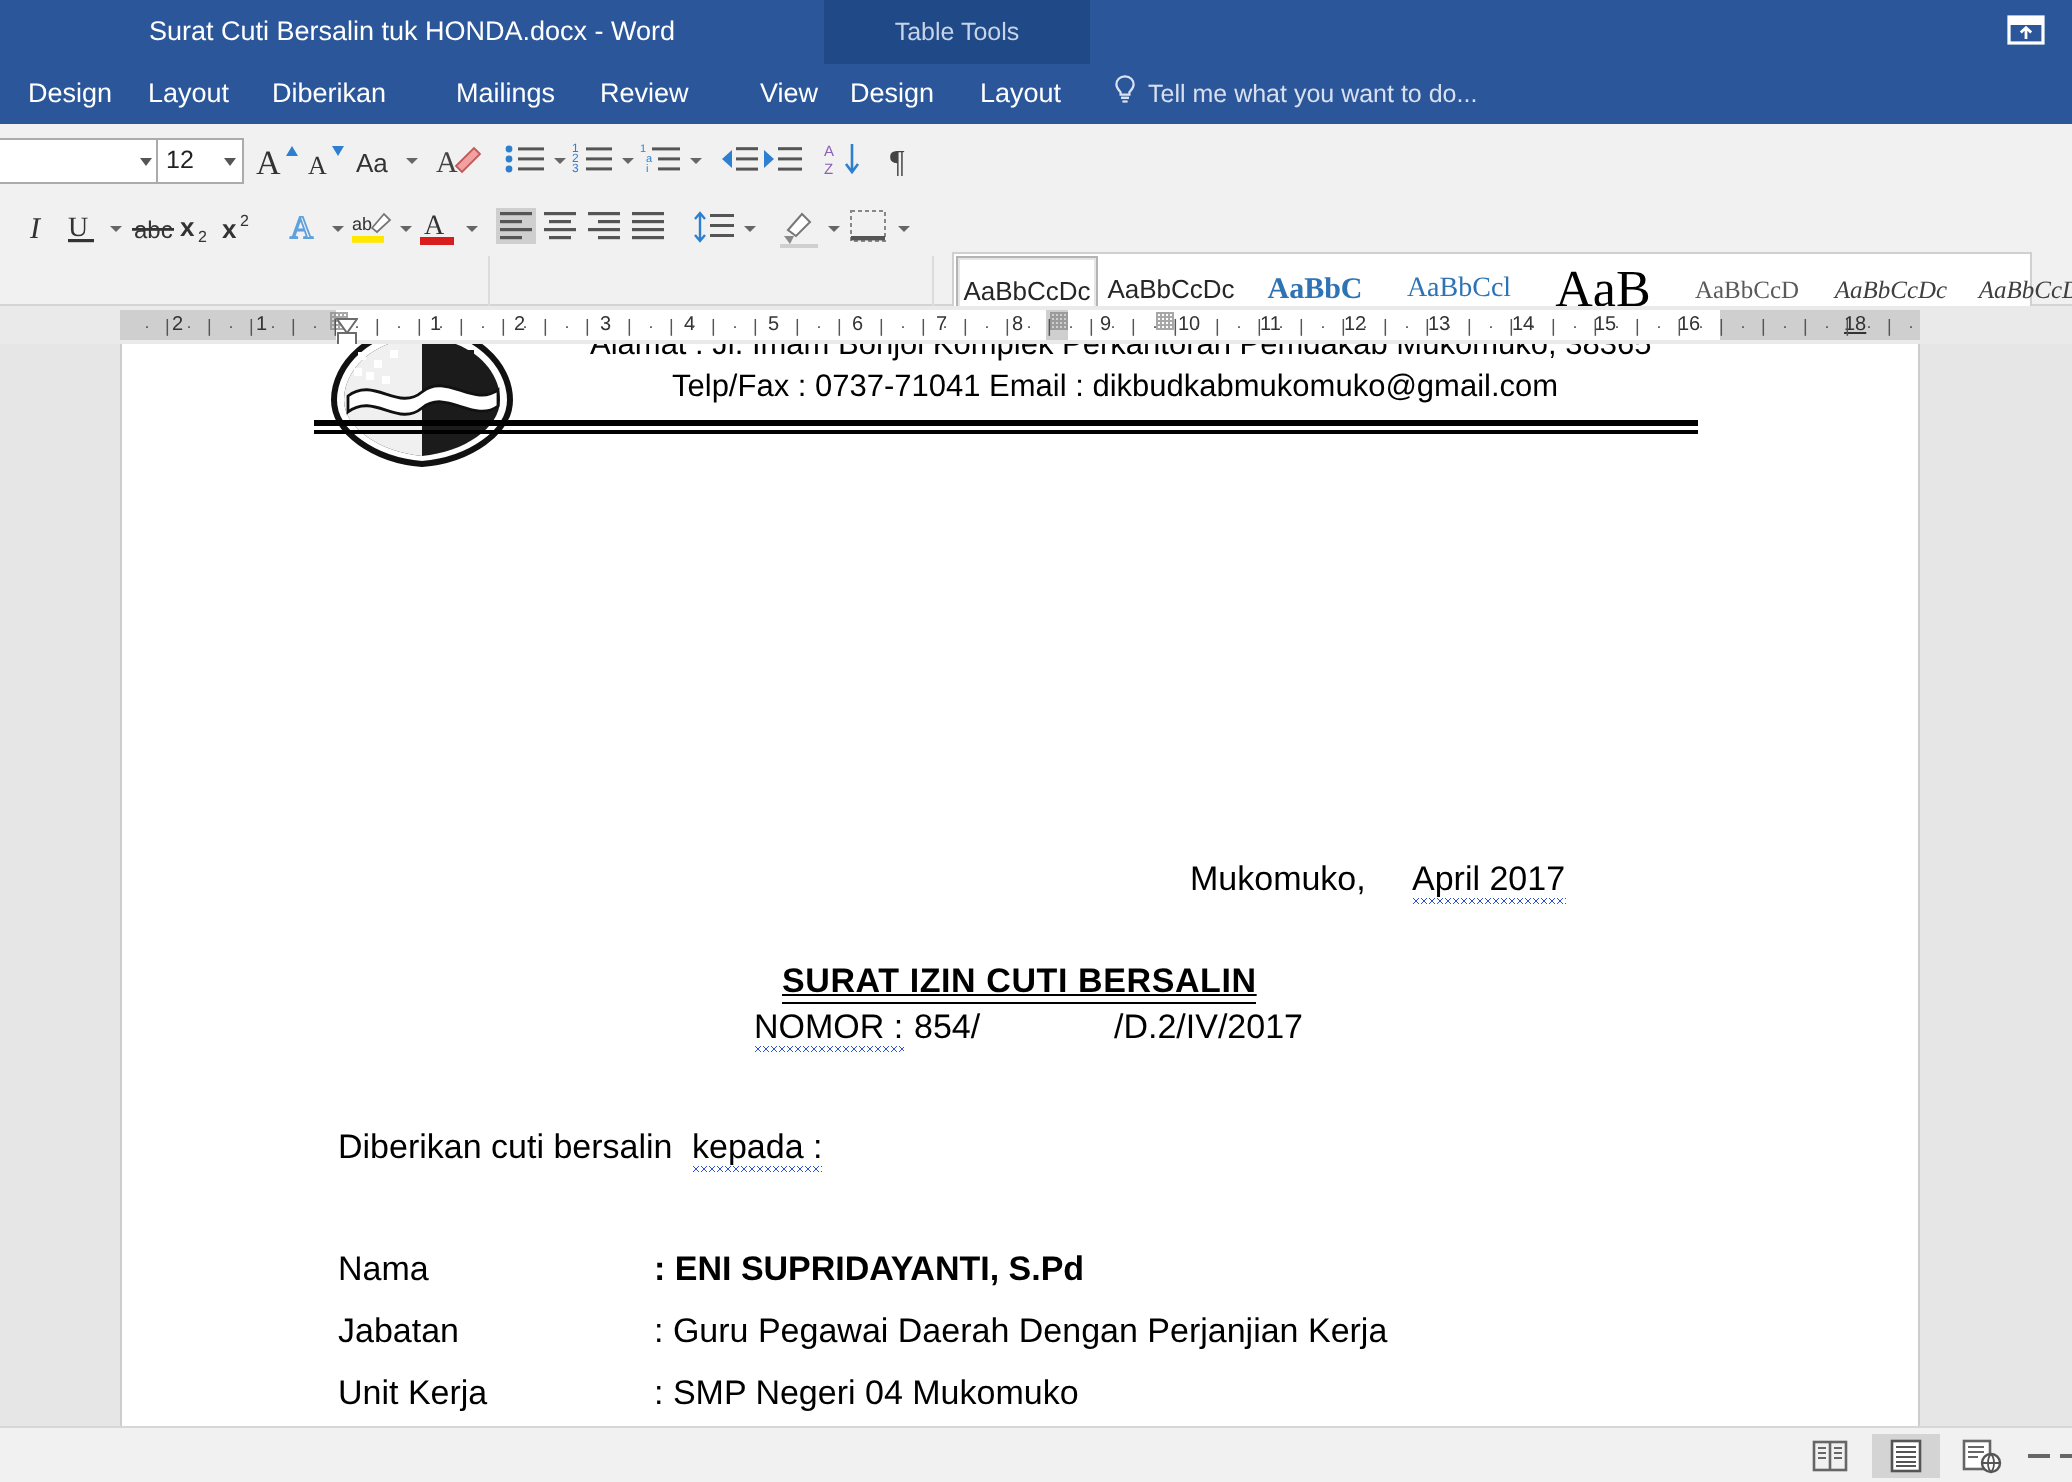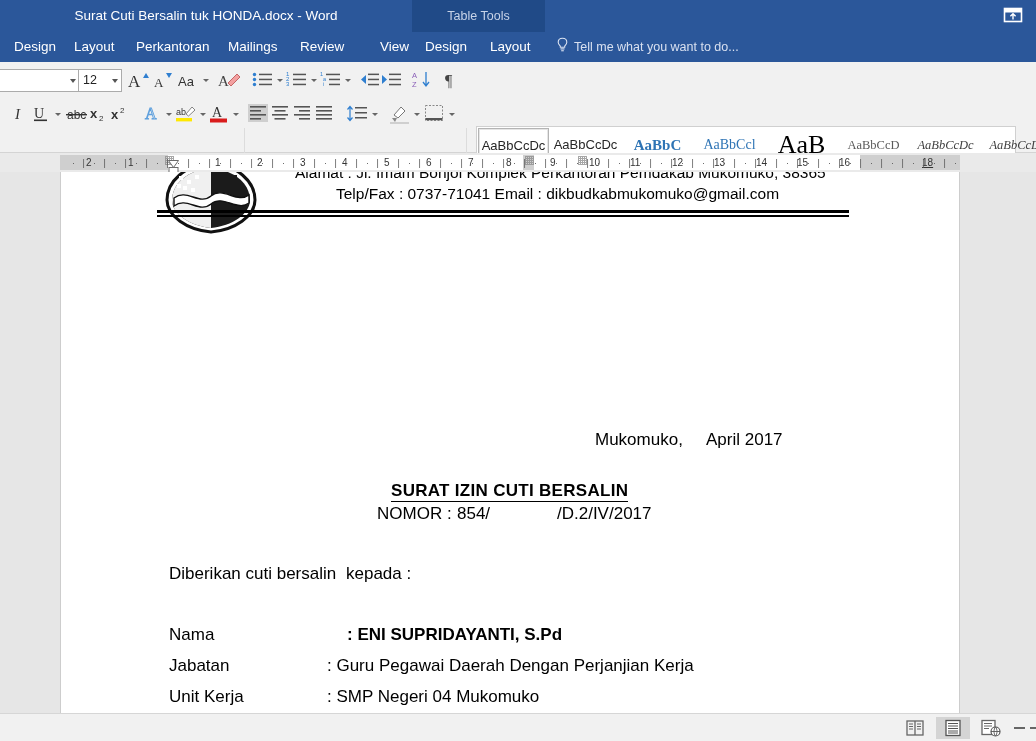--- a/index.html
+++ b/index.html
@@ -199,21 +199,21 @@
         <rect x="2.5" y="2.5" width="17" height="4" fill="#ffffff"></rect>
         <path d="M11 13.5 L11 8 M8.4 10.3 L11 7.8 L13.6 10.3" stroke="#ffffff" stroke-width="1.4" fill="none"></path>
       </svg>
     </div>
   </div>
 
   <div class="tabstrip"></div>
   <div id="tabs-host">
       <div class="tab" style="left: 14px; width: 46px;">Design</div>
       <div class="tab" style="left: 74px; width: 48px;">Layout</div>
-      <div class="tab" style="left: 136px; width: 78px;">Perkantoran</div>
+      <div class="tab" style="left: 136px; width: 78px;">Diberikan</div>
       <div class="tab" style="left: 228px; width: 58px;">Mailings</div>
       <div class="tab" style="left: 300px; width: 50px;">Review</div>
       <div class="tab" style="left: 364px; width: 40px; margin-left: 16px;">View</div>
       <div class="tab" style="left: 425px; width: 46px;">Design</div>
       <div class="tab" style="left: 490px; width: 48px;">Layout</div>
     </div>
 
   <div class="tellme">
     <span class="bulb">
       <svg width="13" height="15" viewBox="0 0 13 15">
@@ -646,32 +646,32 @@
 
       <div class="doc-txt hdr-line" style="left:234px; top:112px;">Alamat : Jl. Imam Bonjol Komplek Perkantoran Pemdakab Mukomuko, 38365</div>
       <div class="doc-txt hdr-line" style="left:275px; top:133px;">Telp/Fax : 0737-71041 Email : dikbudkabmukomuko@gmail.com</div>
 
       <div class="sep-bar" style="left:96px; top:158px; width:692px; height:3px;"></div>
       <div class="sep-bar" style="left:96px; top:163px; width:692px; height:1.5px;"></div>
 
       <div class="doc-txt" style="left:534px; top:378px; font-size:17px;">Mukomuko,</div>
       <div class="doc-txt squig" style="left:645px; top:378px; font-size:17px;">April  2017</div>
 
-      <div class="doc-txt uline" style="left:330px; top:429px; font-size:17px; font-weight:bold; letter-spacing:.3px;">SURAT IZIN CUTI BERSALIN</div>
+      <div class="doc-txt uline" style="left:330px; top:429px; font-size:17px; font-weight:bold; letter-spacing:.3px;text-decoration:underline;">SURAT IZIN CUTI BERSALIN</div>
 
       <div class="doc-txt squig" style="left:316px; top:452px; font-size:17px;">NOMOR :</div>
       <div class="doc-txt" style="left:396px; top:452px; font-size:17px;">854/</div>
       <div class="doc-txt" style="left:496px; top:452px; font-size:17px;">/D.2/IV/2017</div>
 
       <div class="doc-txt" style="left:108px; top:512px; font-size:17px;">Diberikan cuti bersalin </div>
       <div class="doc-txt squig" style="left:285px; top:512px; font-size:17px;">kepada :</div>
 
       <div id="fields-host">
           <div class="doc-txt" style="left: 108px; top: 573px; font-size: 17px;">Nama</div>
-          <div class="doc-txt" style="left: 266px; top: 573px; font-size: 17px; font-weight: bold; margin-left: 20px;">: ENI SUPRIDAYANTI, S.Pd</div>
+          <div class="doc-txt" style="left: 266px; top: 573px; font-size: 17px; font-weight: bold;">: ENI SUPRIDAYANTI, S.Pd</div>
           <div class="doc-txt" style="left: 108px; top: 604px; font-size: 17px;">Jabatan</div>
           <div class="doc-txt" style="left: 266px; top: 604px; font-size: 17px;">: Guru Pegawai Daerah Dengan Perjanjian Kerja</div>
           <div class="doc-txt" style="left: 108px; top: 635px; font-size: 17px;">Unit Kerja</div>
           <div class="doc-txt" style="left: 266px; top: 635px; font-size: 17px;">: SMP Negeri 04 Mukomuko</div>
         </div>
 
       <div id="paras-host"></div>
     </div>
   </div>
 

